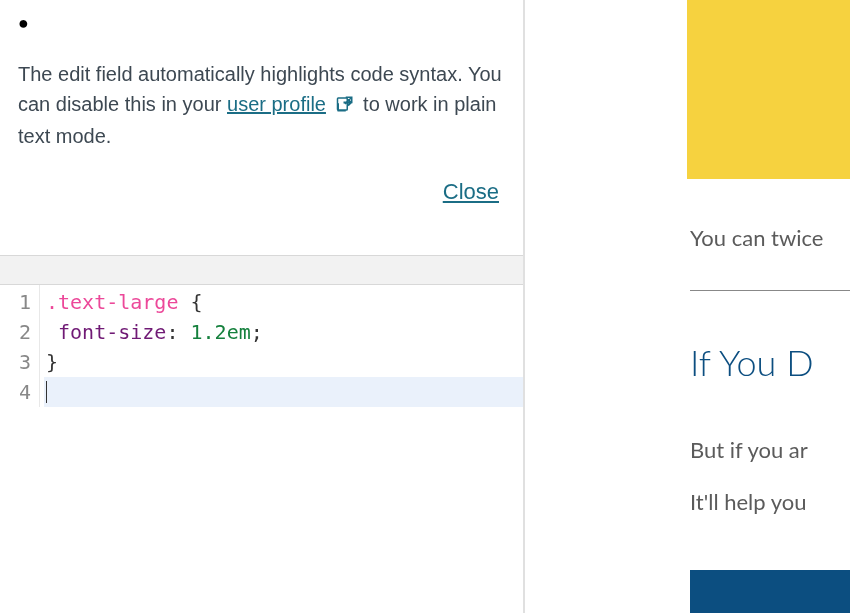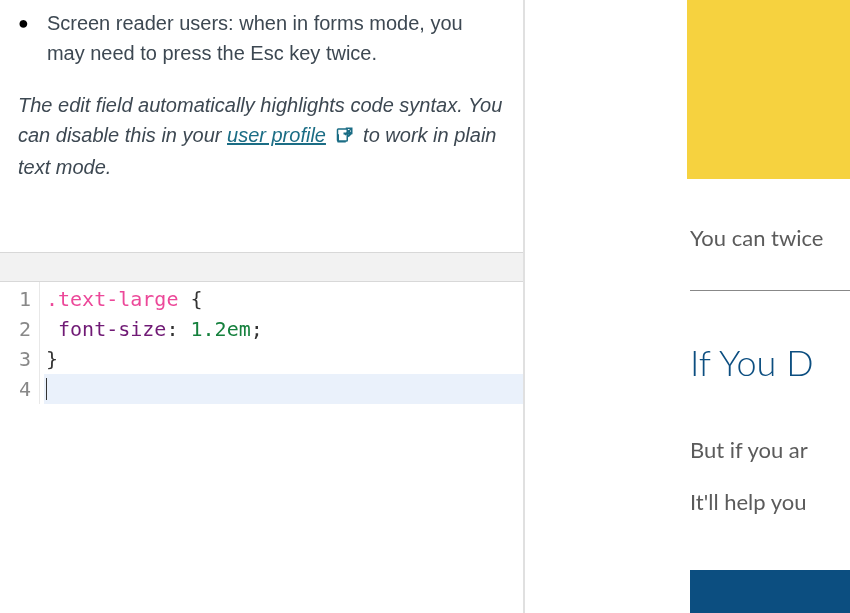--- a/index.html
+++ b/index.html
@@ -42,21 +42,20 @@
     .bullet-text {
       font-size: 20px;
       color: #3d4852;
       line-height: 1.5;
     }
     .paragraph {
       font-size: 20px;
       color: #3d4852;
       line-height: 1.5;
       margin-bottom: 20px;
-      font-style: italic;
     }
     .link {
       color: #1b6d85;
       text-decoration: underline;
       cursor: pointer;
     }
     .external-icon {
       display: inline-block;
       vertical-align: middle;
       margin: 0 4px;
@@ -182,41 +181,43 @@
     }
   </style>
 </head>
 <body>
 
 <div class="left-panel">
   <div class="help-text-area">
 
     <div class="bullet-item">
       <span class="bullet">●</span>
-      <span class="bullet-text">Screen reader users: when in forms mode, you may need to press the Esc key twice.</span>
     </div>
 
     <p class="paragraph">
       <span>The edit field automatically highlights code syntax. You can disable this in your </span><a class="link">user profile</a>
       <span class="external-icon">
         <svg width="18" height="18" viewBox="0 0 24 24" fill="#1b6d85">
           <path d="M3 5h8v4h6l-4-4h4v14H3V5zm10 6l8 0-4 4v-3h-4v-1z" fill="none"></path>
           <path d="M4 4h8v4h-2V6H6v12h12v-4h2v6H4V4z" fill="none"></path>
           <path d="M3 3v18h18v-8h-2v6H5V5h6V3H3z" fill="none"></path>
           <rect x="2" y="4" width="13" height="16" rx="1" fill="none" stroke="#1b6d85" stroke-width="2"></rect>
           <path d="M10 10h10m0 0l-4-4m4 4l-4 4" stroke="#1b6d85" stroke-width="2.5" fill="none"></path>
           <path d="M2 3 L2 21 L18 21 L18 14 L15 14 L15 18 L5 18 L5 6 L12 6 L12 3 Z" fill="none"></path>
           <path d="M8 4h12v5l-4-4h-8zM20 4v16H4V4h4" fill="none"></path>
           <path d="M12 3 L22 3 L22 13 M22 3 L12 13" fill="none"></path>
           <path d="M5 4 h9 v4 h6 v12 h-15 z M10 10 h10 l-3 -3 m3 3 l-3 3" fill="none"></path>
           <path d="M3 11v10h10M13 3h8v8M21 3l-9 9" stroke="#1b6d85" stroke-width="2" fill="none"></path>
         </svg>
       </span><span> to work in plain text mode.</span>
     </p>
 
+    <div class="close-link-row">
+      <a class="close-link">Close</a>
+    </div>
   </div>
 
   <div class="editor-separator"></div>
 
   <div class="code-editor">
     <div class="gutter" id="gutter">
         <div class="gutter-line">1</div>
         <div class="gutter-line">2</div>
         <div class="gutter-line">3</div>
         <div class="gutter-line">4</div>

